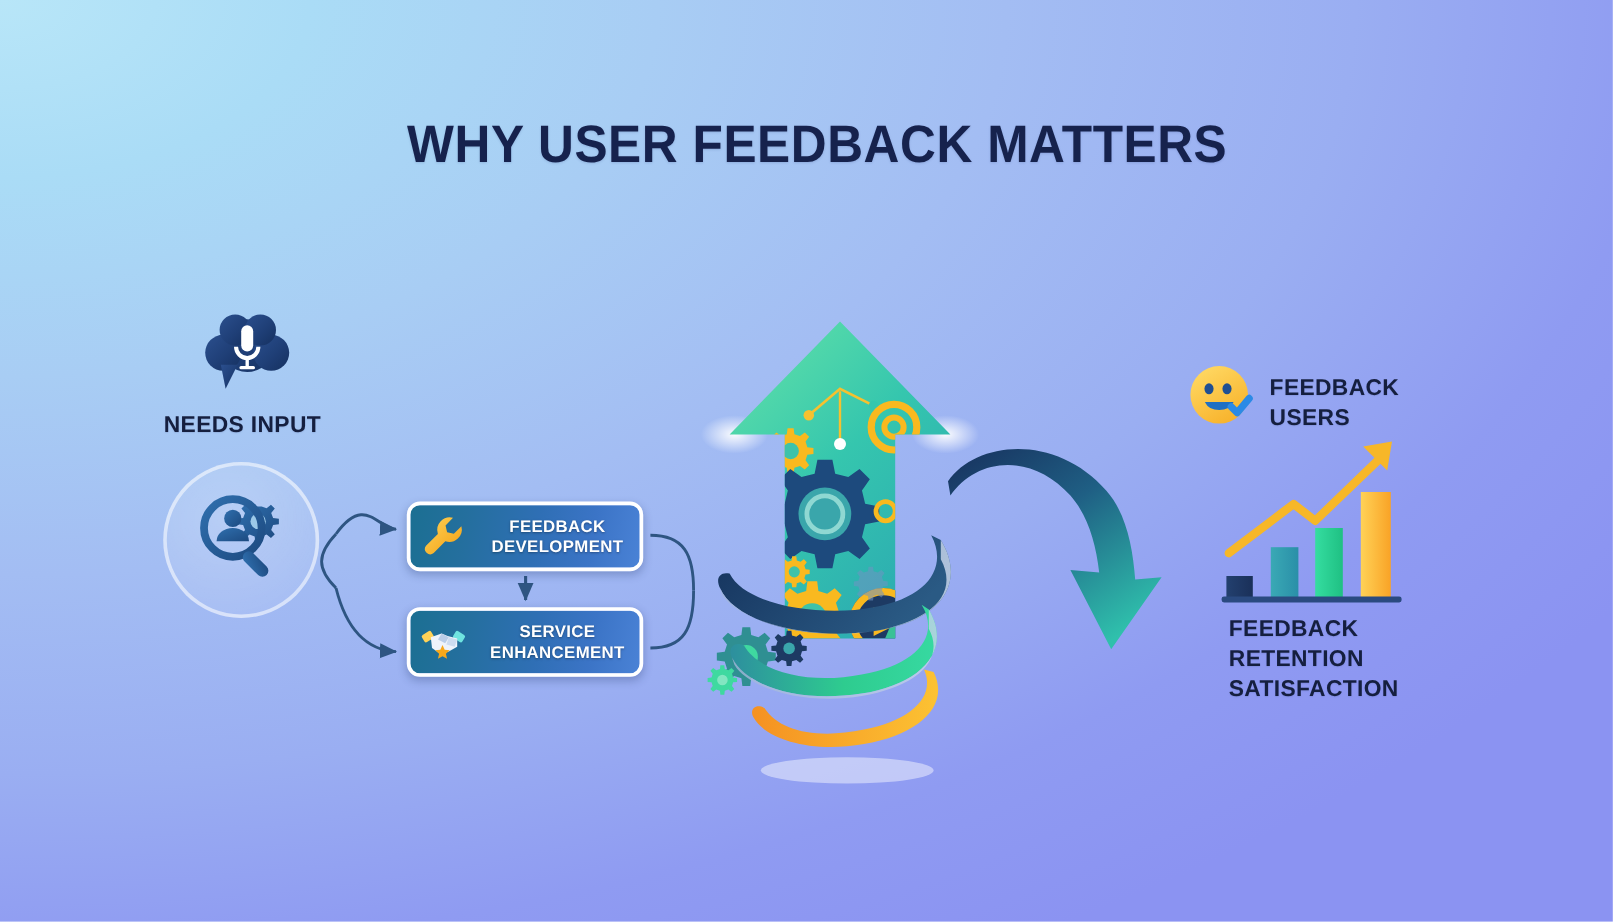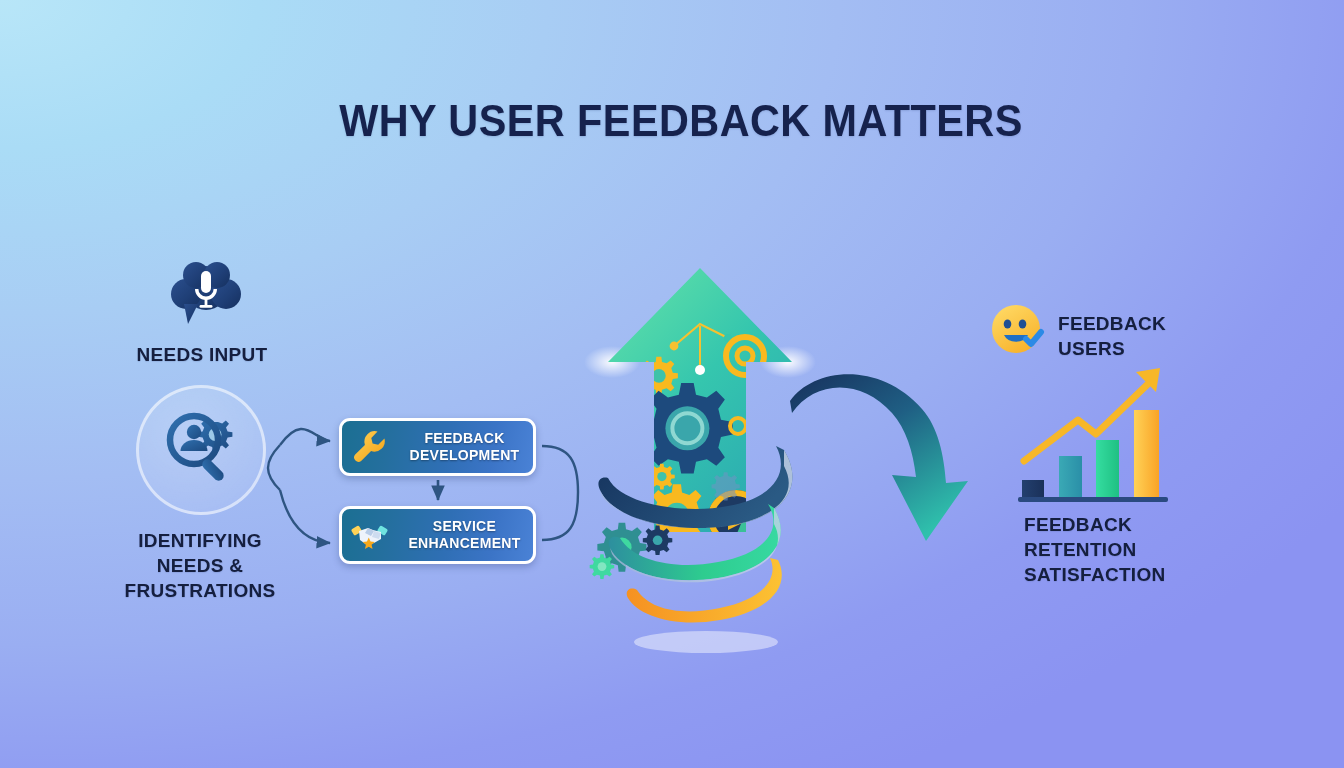--- a/index.html
+++ b/index.html
@@ -156,23 +156,20 @@
       <circle cx="-2.9" cy="-2.5" r="6.4" fill="#9cc9e8"></circle>
     </g>
 
     <circle cx="38" cy="35" r="24" fill="none" stroke="url(#gMag)" stroke-width="6.5"></circle>
 
     <circle cx="38" cy="27" r="7.2" fill="url(#gMag)"></circle>
     <path d="M24.5,46 a13.5,11 0 0 1 27,0 z" fill="url(#gMag)"></path>
 
     <rect x="52" y="52" width="10" height="26" rx="5" fill="url(#gMag)" transform="rotate(-45 57 65)"></rect>
   </svg>
-  <div class="lbl" id="needs-label">IDENTIFYING
-NEEDS &amp;
-FRUSTRATIONS</div>
 
   <div class="card" id="card-product">
     <svg class="card-ico" viewBox="0 0 40 40">
       <defs>
         <linearGradient id="gWrench" x1="0" y1="0" x2="1" y2="1">
           <stop offset="0%" stop-color="#ffd257"></stop>
           <stop offset="100%" stop-color="#f2a013"></stop>
         </linearGradient>
       </defs>
       <path d="M27.5,4.5 a10.5,10.5 0 0 0 -12.6,13.4 L5.2,27.6 a4.4,4.4 0 0 0 6.2,6.2

